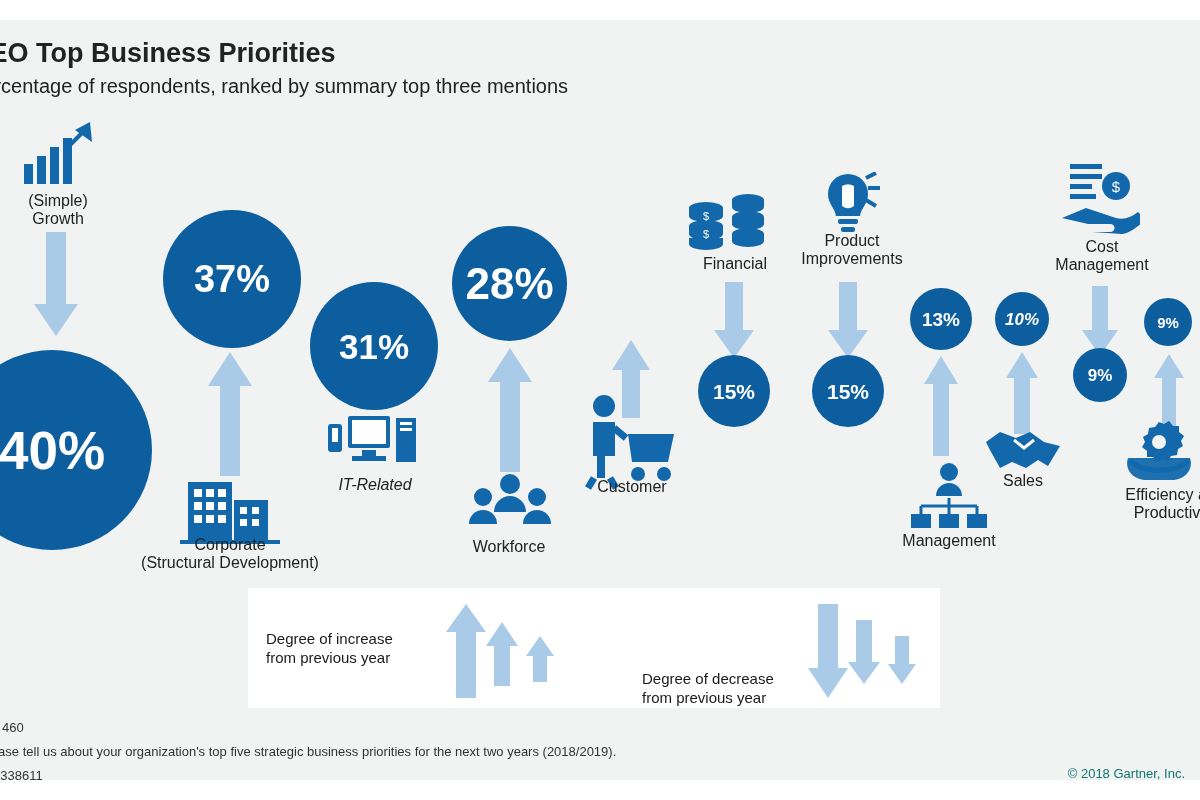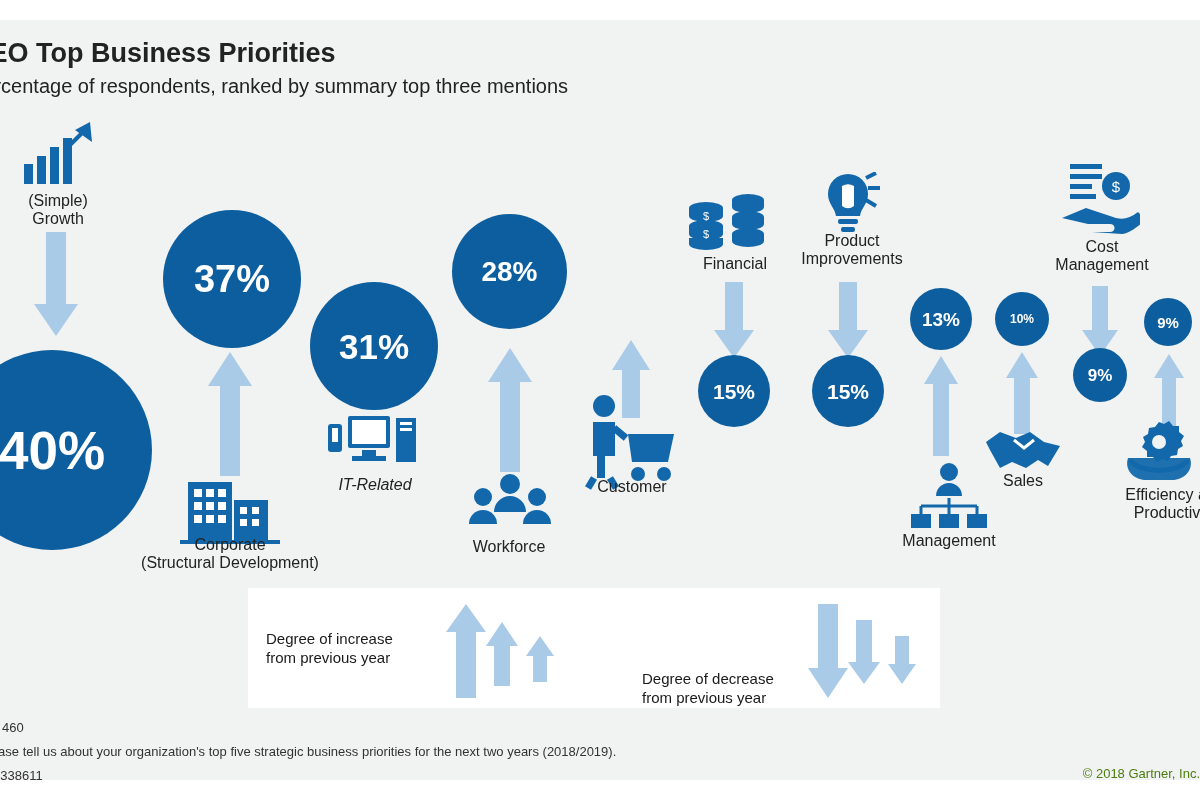--- a/index.html
+++ b/index.html
@@ -91,22 +91,22 @@
   }
   .footnote {
     position: absolute;
     font-size: 13px;
     color: #333333;
     white-space: nowrap;
   }
   .copyright {
     position: absolute;
     font-size: 13px;
-    color: #4d7c0f;
-    right: 0;
+    color: #0f766e;
+    right: 15px;
     white-space: nowrap;
   }
   .src-id {
     position: absolute;
     font-size: 13px;
     color: #333333;
   }
 </style>
 </head>
 <body>
@@ -177,21 +177,21 @@
         <rect x="26" y="10" width="34" height="24" fill="#ffffff"></rect>
         <rect x="36" y="40" width="14" height="6" fill="#1268ab"></rect>
         <rect x="26" y="46" width="34" height="5" fill="#1268ab"></rect>
         <rect x="70" y="8" width="20" height="44" fill="#1268ab"></rect>
         <rect x="74" y="12" width="12" height="3" fill="#ffffff"></rect>
         <rect x="74" y="18" width="12" height="3" fill="#ffffff"></rect>
       </svg>
     </div>
     <div class="cat-label" style="left:310px; top:456px; width:130px;font-style:italic;">IT-Related</div>
 
-    <div class="bubble" style="left:452px; top:194px; width:115px; height:115px; font-size:28px;">28%</div>
+    <div class="bubble" style="left:452px; top:206px; width:115px; height:115px; font-size:44px;">28%</div>
     <div class="arrow" style="left:486px; top:326px;">
       <svg width="48" height="128" viewBox="0 0 48 128">
         <path d="M24 2 L46 36 L34 36 L34 126 L14 126 L14 36 L2 36 Z" fill="#a9cbe8"></path>
       </svg>
     </div>
     <div class="icon" style="left:466px; top:452px;">
       <svg width="88" height="62" viewBox="0 0 88 62">
         <circle cx="44" cy="12" r="10" fill="#1268ab"></circle>
         <path d="M28 40 a16 16 0 0 1 32 0 z" fill="#1268ab"></path>
         <circle cx="17" cy="25" r="9" fill="#1268ab"></circle>
@@ -287,21 +287,21 @@
         <circle cx="41" cy="10" r="9" fill="#1268ab"></circle>
         <path d="M28 34 a13 13 0 0 1 26 0 z" fill="#1268ab"></path>
         <path d="M41 36 v8 M13 44 h56 M13 44 v8 M41 44 v8 M69 44 v8" stroke="#1268ab" stroke-width="3" fill="none"></path>
         <rect x="3" y="52" width="20" height="14" fill="#1268ab"></rect>
         <rect x="31" y="52" width="20" height="14" fill="#1268ab"></rect>
         <rect x="59" y="52" width="20" height="14" fill="#1268ab"></rect>
       </svg>
     </div>
     <div class="cat-label" style="left:884px; top:512px; width:130px;">Management</div>
 
-    <div class="bubble" style="left:995px; top:272px; width:54px; height:54px; font-size:12px;">10%</div>
+    <div class="bubble" style="left:995px; top:272px; width:54px; height:54px; font-size:17px;font-style:italic;">10%</div>
     <div class="arrow" style="left:1004px; top:330px;">
       <svg width="36" height="86" viewBox="0 0 36 86">
         <path d="M18 2 L34 28 L26 28 L26 84 L10 84 L10 28 L2 28 Z" fill="#a9cbe8"></path>
       </svg>
     </div>
     <div class="icon" style="left:984px; top:404px;">
       <svg width="80" height="46" viewBox="0 0 80 46">
         <path d="M2 18 l14 -10 l16 6 l14 -6 l14 10 l16 4 l-12 20 l-10 -6 l-12 8 l-14 -6 l-12 6 l-10 -18 z" fill="#1268ab"></path>
         <path d="M30 16 l10 8 l10 -8" stroke="#ffffff" stroke-width="3" fill="none"></path>
       </svg>

